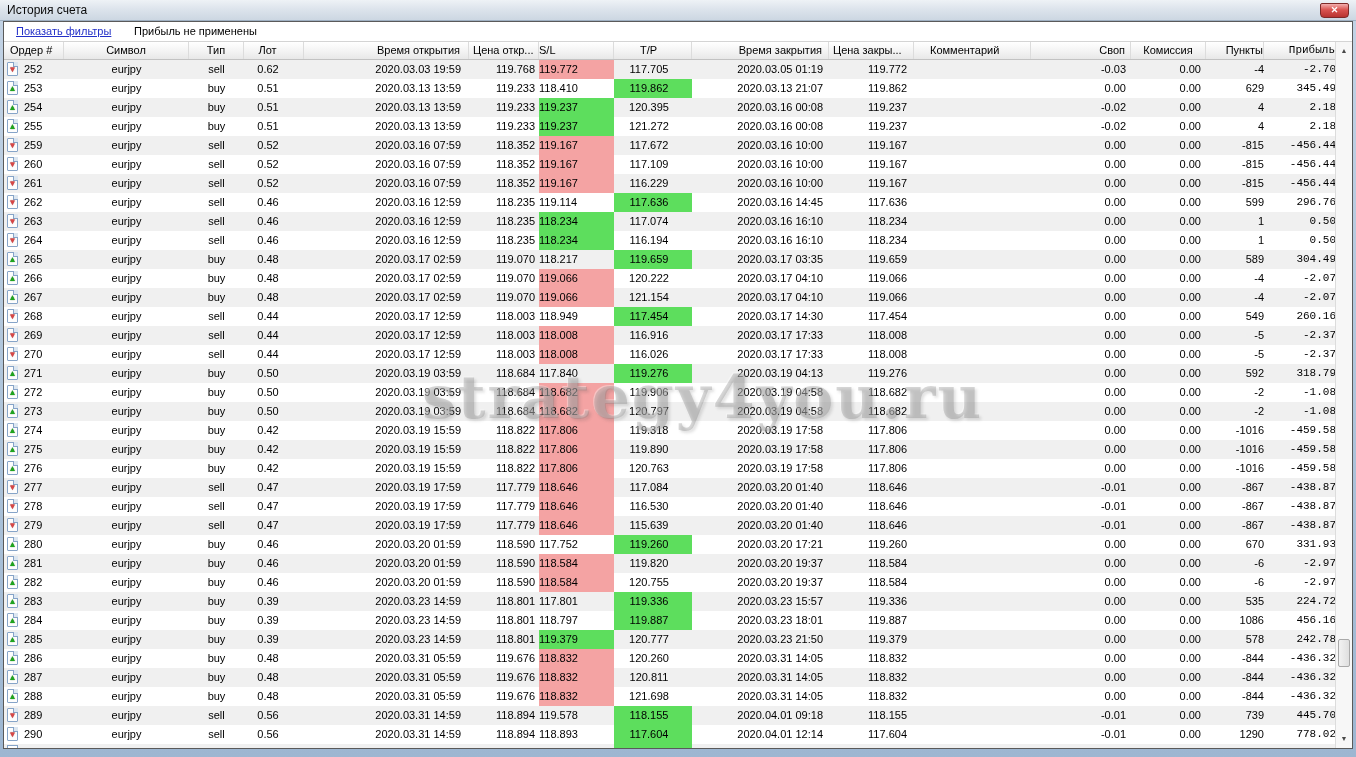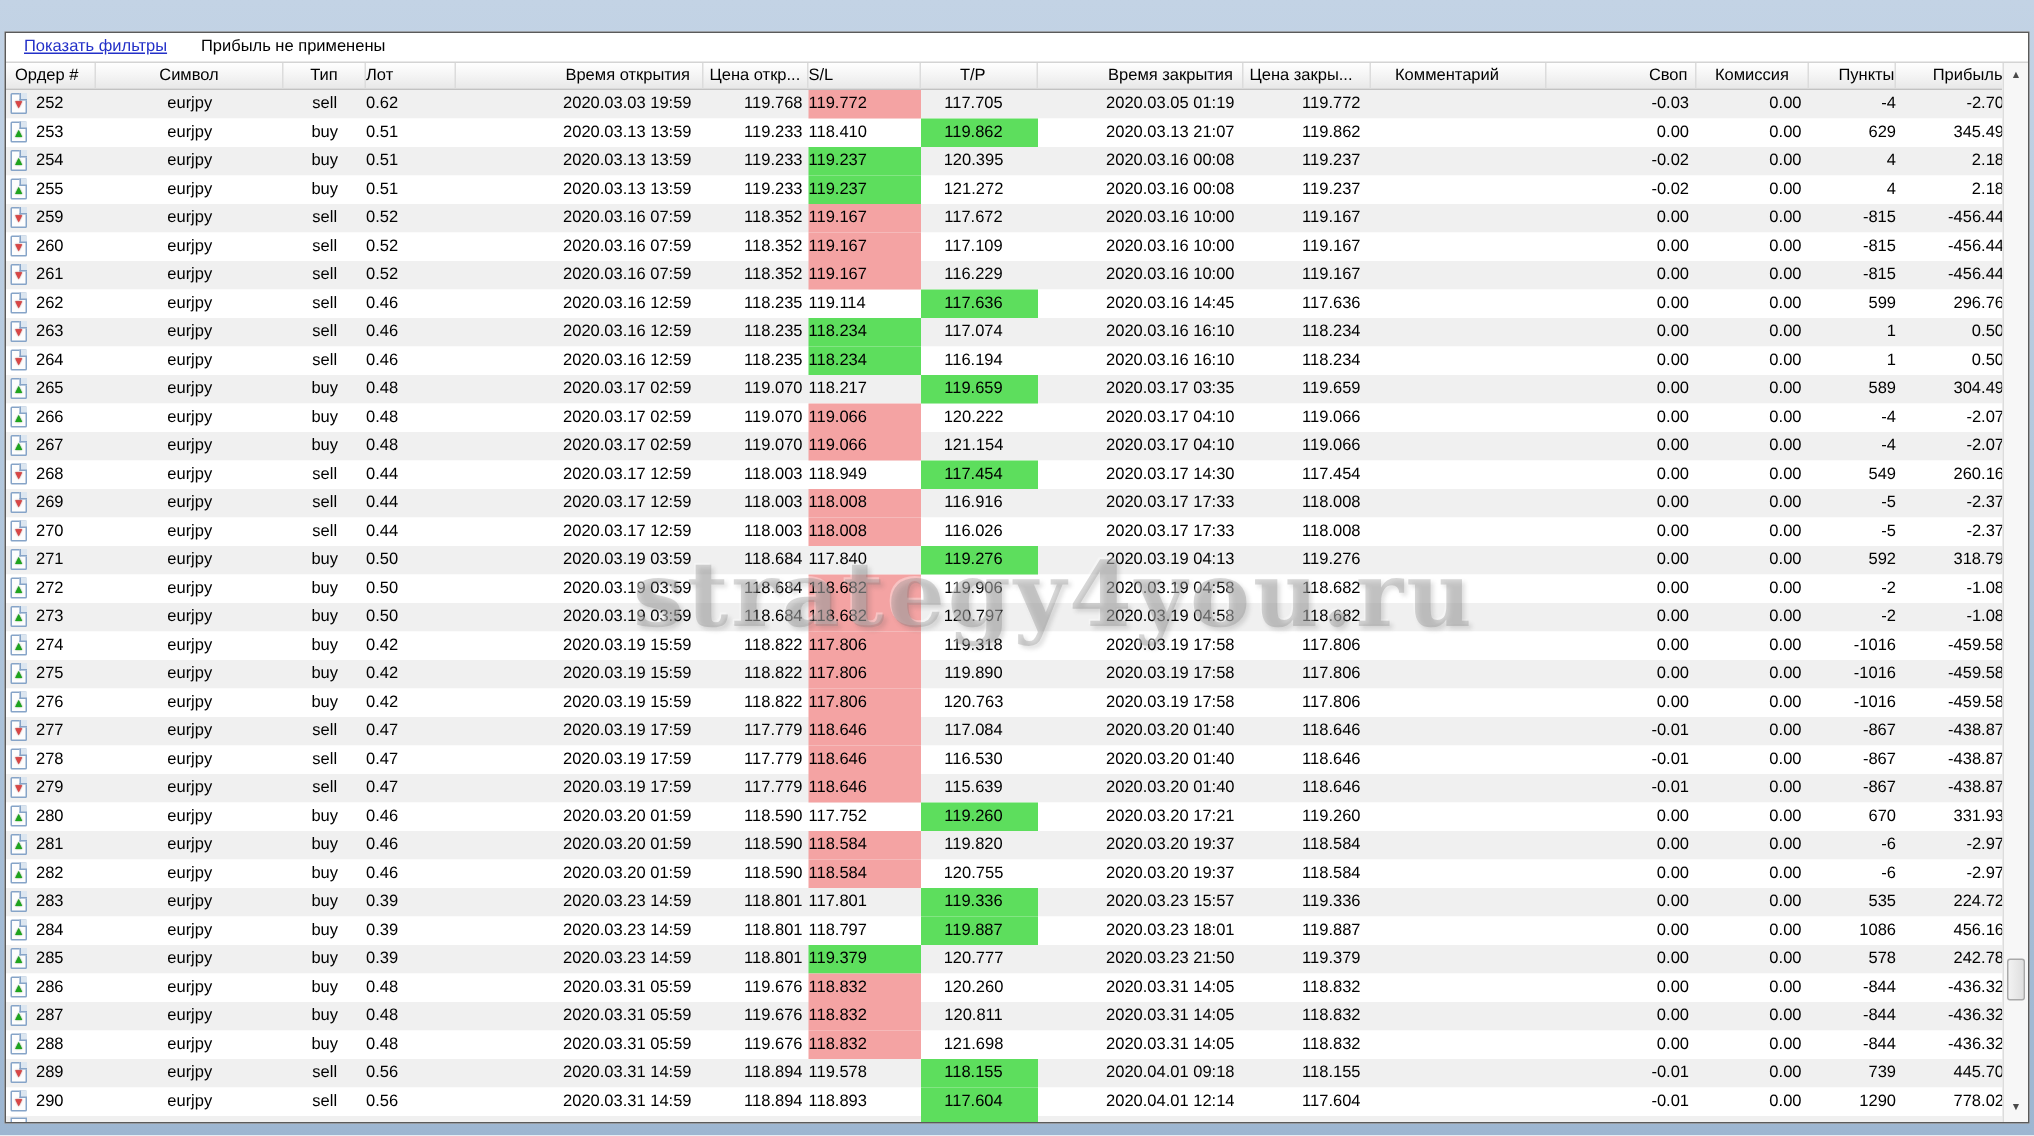--- a/index.html
+++ b/index.html
@@ -25,27 +25,27 @@
     border-bottom:1px solid #c2c2c2; white-space:nowrap; font-size:11px; }
   .hcell { display:inline-block; height:17px; line-height:17px; vertical-align:top;
     border-right:1px solid #dcdcdc; overflow:hidden; color:#000; }
   .rows { white-space:nowrap; }
   .trow { height:19px; line-height:19px; font-size:11px; white-space:nowrap; background:#fff; }
   .trow.stripe { background:#f0f0f0; }
   .cell { display:inline-block; height:19px; line-height:19px; vertical-align:top;
     overflow:hidden; white-space:nowrap; color:#000; }
   
   .c-n{width:60px;text-align:left;} .c-sym{width:125px;text-align:center;}
-  .c-type{width:55px;text-align:center;} .c-lot{width:60px;text-align:left;padding-right:12px;}
+  .c-type{width:55px;text-align:center;} .c-lot{width:60px;text-align:center;padding-right:12px;}
   .c-ot{width:165px;text-align:right;padding-right:8px;} .c-op{width:70px;text-align:right;padding-right:4px;}
   .c-sl{width:75px;text-align:left;padding-right:8px;} .c-tp{width:78px;text-align:center;padding-right:8px;}
   .c-ct{width:137px;text-align:right;padding-right:6px;} .c-cp{width:85px;text-align:right;padding-right:7px;}
   .c-cm{width:105px;text-align:left;padding-left:4px;margin-left:12px;} .c-sw{width:100px;text-align:right;padding-right:5px;}
   .c-com{width:75px;text-align:right;padding-right:5px;} .c-pts{width:58px;text-align:right;padding-right:0;}
-  .c-pf{width:85px;text-align:right;padding-right:13px;}
+  .c-pf{width:85px;text-align:right;padding-right:13px;font-family:Liberation Mono, monospace;}
   .hcell.c-n{padding-left:6px;} .hcell.c-op,.hcell.c-cp{text-align:left;padding-left:4px;}
   .hcell.c-com{text-align:center;padding-right:0;}
   .bg-red{background:#f4a3a3;} .bg-green{background:#5dde5d;}
   .doc-icon{position:relative;display:inline-block;width:11px;height:14px;background:#fdfdfd;
     border:1px solid #86a4c8;border-radius:1px;margin:2px 6px 0 3px;vertical-align:top;}
   .doc-icon::after{content:"";position:absolute;right:-1px;top:-1px;width:4px;height:4px;
     background:#dce6f0;border-left:1px solid #86a4c8;border-bottom:1px solid #86a4c8;}
   .ord-arrow{position:absolute;left:0;top:2px;width:9px;text-align:center;font-size:8px;line-height:9px;z-index:2;}
   .ord-arrow.buy{color:#1ea51e;text-shadow:0 0 1px #0c640c;}
   .ord-arrow.sell{color:#d94646;text-shadow:0 0 1px #8d2424;}
@@ -61,20 +61,26 @@
     background:linear-gradient(90deg,#f2f2f2,#dfdfdf); border:1px solid #a9a9a9; border-radius:2px; cursor:pointer; }
   .watermark { position:absolute; left:418px; top:340px; font-family:"DejaVu Serif", serif;
     font-size:60px; font-weight:bold; letter-spacing:2px; color:rgba(125,125,125,0.30);
     text-shadow:2px 2px 3px rgba(80,80,80,0.18), -1px -1px 0 rgba(255,255,255,0.35);
     pointer-events:none; white-space:nowrap; }
 </style>
 </head>
 <body>
 
 <div class="window">
+  <div class="titlebar">
+    <span class="title">История счета</span>
+    <div class="close-btn">
+      <span class="close-x">✕</span>
+    </div>
+  </div>
 
   <div class="body">
     <div class="toolbar">
       <a class="filters-link">Показать фильтры</a>
       <span class="filters-status">Прибыль не применены</span>
     </div>
 
     <div class="grid">
       <div class="header-row" id="header-row"><div class="hcell c-n">Ордер #</div><div class="hcell c-sym">Символ</div><div class="hcell c-type">Тип</div><div class="hcell c-lot">Лот</div><div class="hcell c-ot">Время открытия</div><div class="hcell c-op">Цена откр...</div><div class="hcell c-sl">S/L</div><div class="hcell c-tp">T/P</div><div class="hcell c-ct">Время закрытия</div><div class="hcell c-cp">Цена закры...</div><div class="hcell c-cm">Комментарий</div><div class="hcell c-sw">Своп</div><div class="hcell c-com">Комиссия</div><div class="hcell c-pts">Пункты</div><div class="hcell c-pf">Прибыль</div></div>
       <div class="rows" id="rows">

